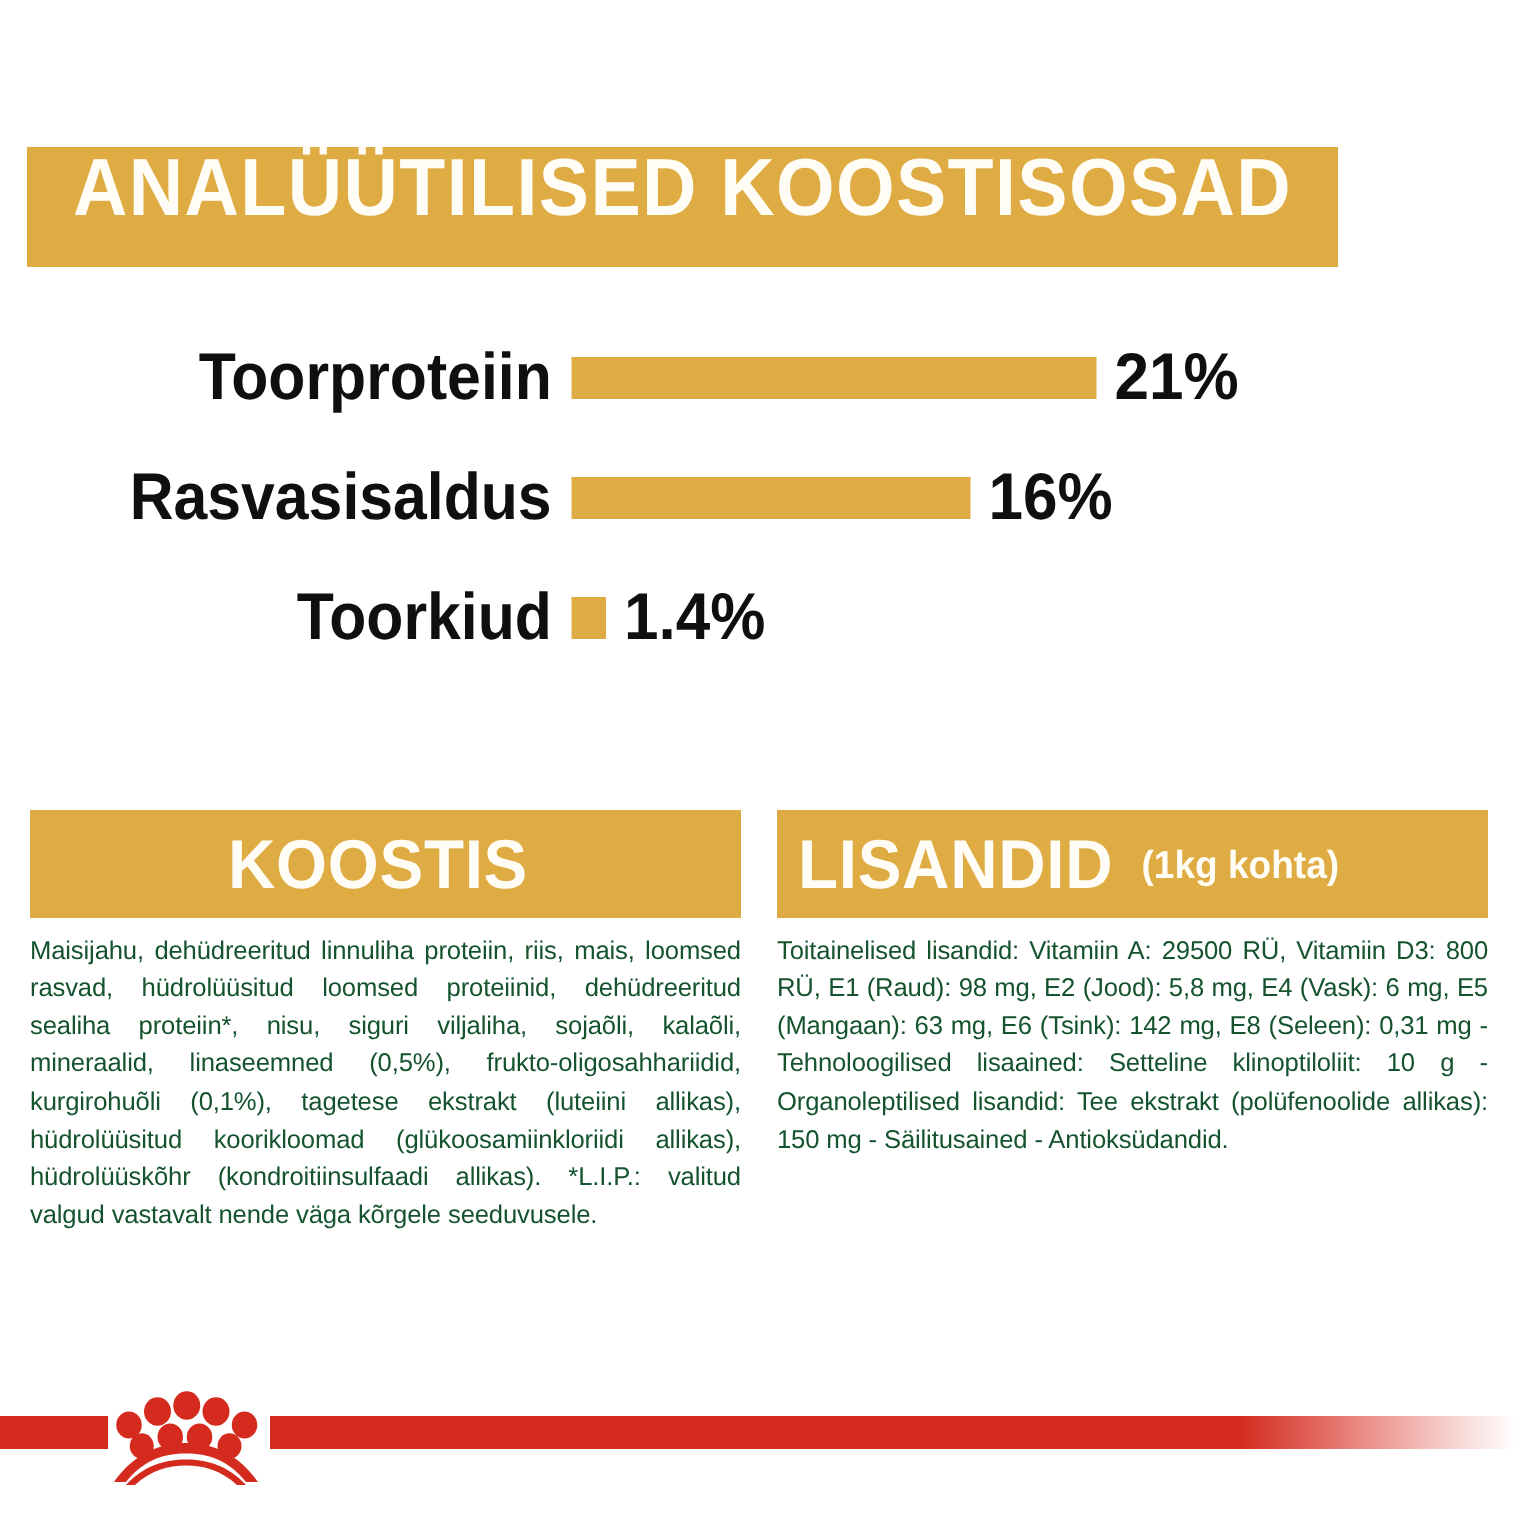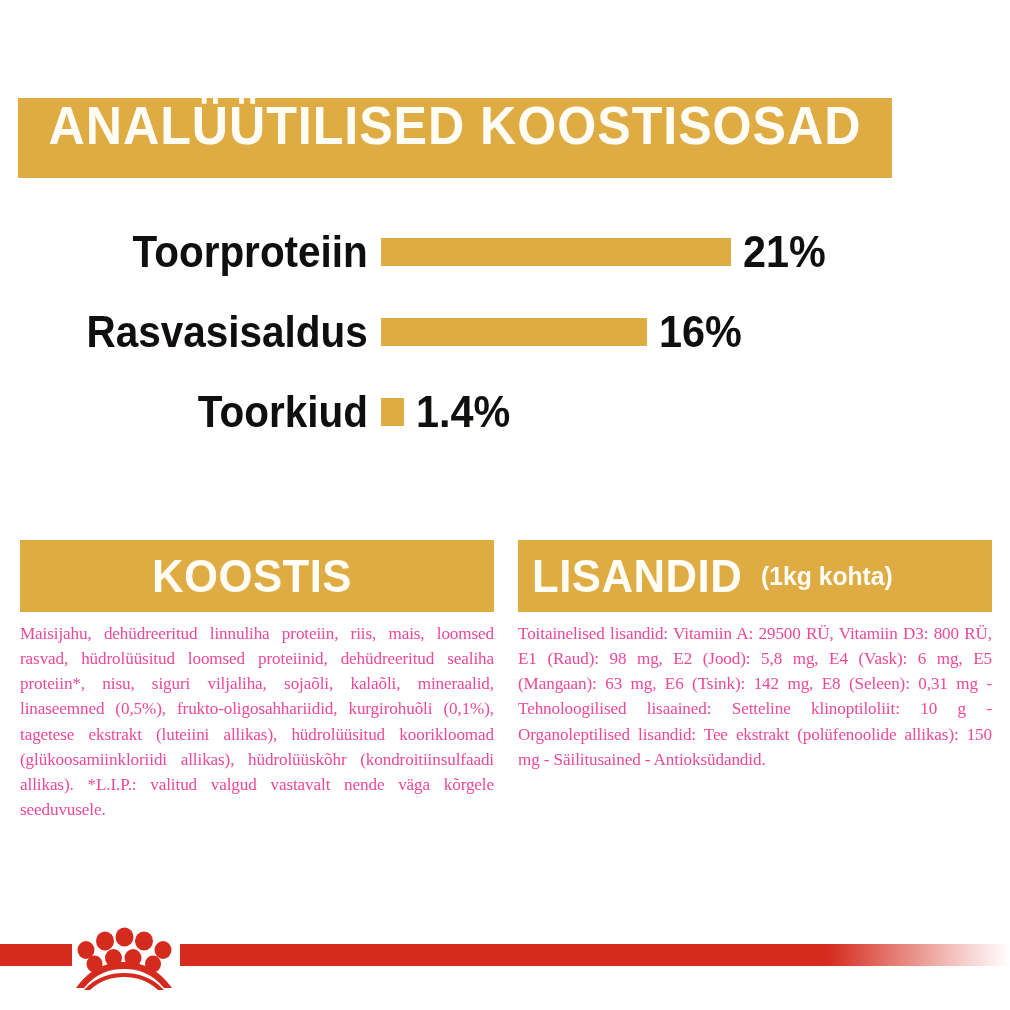--- a/index.html
+++ b/index.html
@@ -134,22 +134,22 @@
     font-weight: bold;
     font-size: 26px;
     line-height: 1;
     margin-left: 8px;
     white-space: nowrap;
     transform: scaleX(0.95);
     transform-origin: left center;
   }
   .section-body {
     margin-top: 9px;
-    color: #ec4899;
-    font-family: Liberation Serif, serif;
+    color: #14532d;
+    font-family: Liberation Sans, sans-serif;
     font-size: 17.1px;
     line-height: 1.47;
     text-align: justify;
     text-justify: inter-word;
     letter-spacing: -0.1px;
   }
 
   
   .bottom-strip {
     position: absolute;

